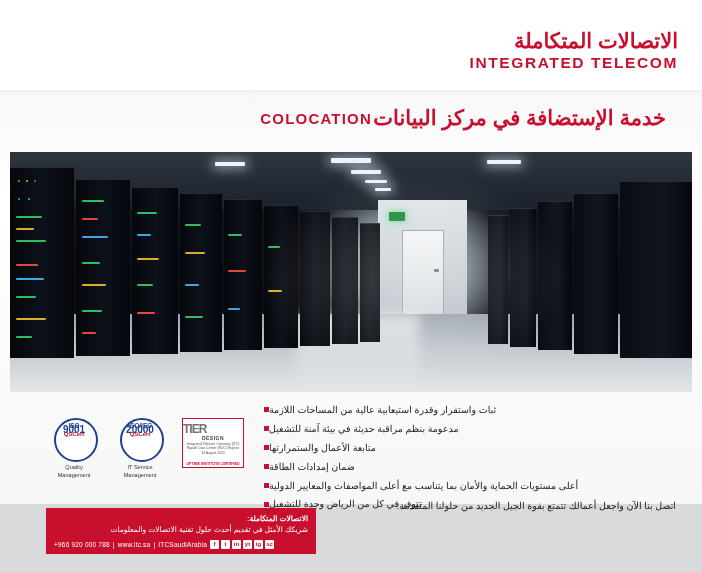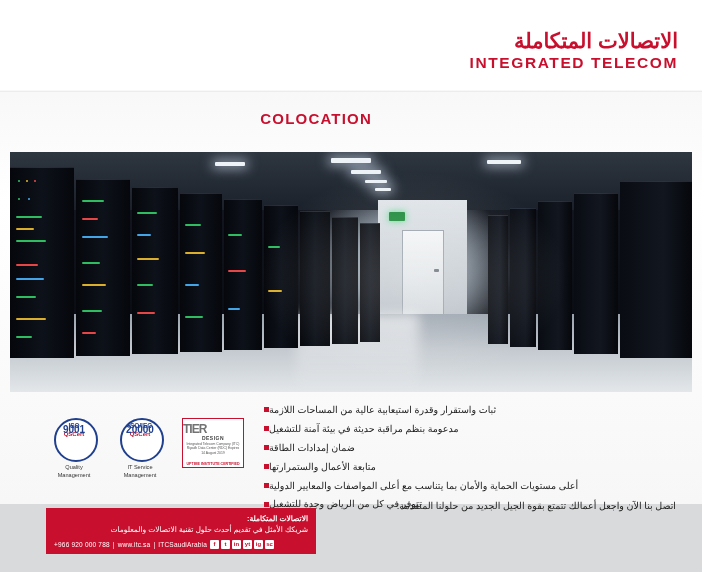--- a/index.html
+++ b/index.html
@@ -244,20 +244,21 @@
 
   <div class="header">
     <div class="brand">
       <div class="brand-ar">الاتصالات المتكاملة</div>
       <div class="brand-en">INTEGRATED TELECOM</div>
     </div>
   </div>
   <div class="hr-soft"></div>
 
   <div class="title-band">
+    <div class="title-ar">خدمة الإستضافة في مركز البيانات</div>
     <div class="title-en">COLOCATION</div>
   </div>
 
   <div class="hero">
     <div class="hero-bg"></div>
     <div class="ceiling">
       <div class="ceiling-light" style="left:47%;top:6px;width:40px;height:5px;"></div>
       <div class="ceiling-light" style="left:50%;top:18px;width:30px;height:4px;"></div>
       <div class="ceiling-light" style="left:52%;top:28px;width:22px;height:3px;"></div>
       <div class="ceiling-light" style="left:53.5%;top:36px;width:16px;height:3px;"></div>
@@ -368,25 +369,25 @@
     <div class="bullet">
       <span class="bullet-sq"></span>
       <span class="bullet-tx">ثبات واستقرار وقدرة استيعابية عالية من المساحات اللازمة</span>
     </div>
     <div class="bullet">
       <span class="bullet-sq"></span>
       <span class="bullet-tx">مدعومة بنظم مراقبة حديثة في بيئة آمنة للتشغيل</span>
     </div>
     <div class="bullet">
       <span class="bullet-sq"></span>
+      <span class="bullet-tx">متابعة الأعمال والستمرارتها</span>
+    </div>
+    <div class="bullet">
+      <span class="bullet-sq"></span>
       <span class="bullet-tx">ضمان إمدادات الطاقة</span>
-    </div>
-    <div class="bullet">
-      <span class="bullet-sq"></span>
-      <span class="bullet-tx">متابعة الأعمال والستمرارتها</span>
     </div>
     <div class="bullet">
       <span class="bullet-sq"></span>
       <span class="bullet-tx">أعلى مستويات الحماية والأمان بما يتناسب مع أعلى المواصفات والمعايير الدولية</span>
     </div>
     <div class="bullet">
       <span class="bullet-sq"></span>
       <span class="bullet-tx">تتوفر في كل من الرياض وجدة للتشغيل</span>
     </div>
   </div>

